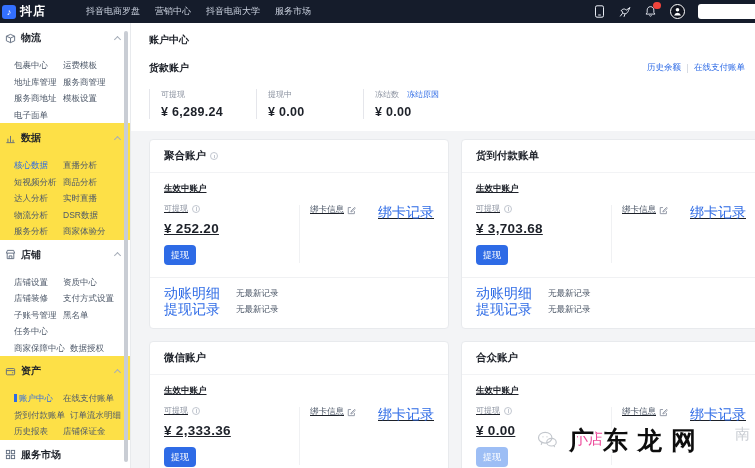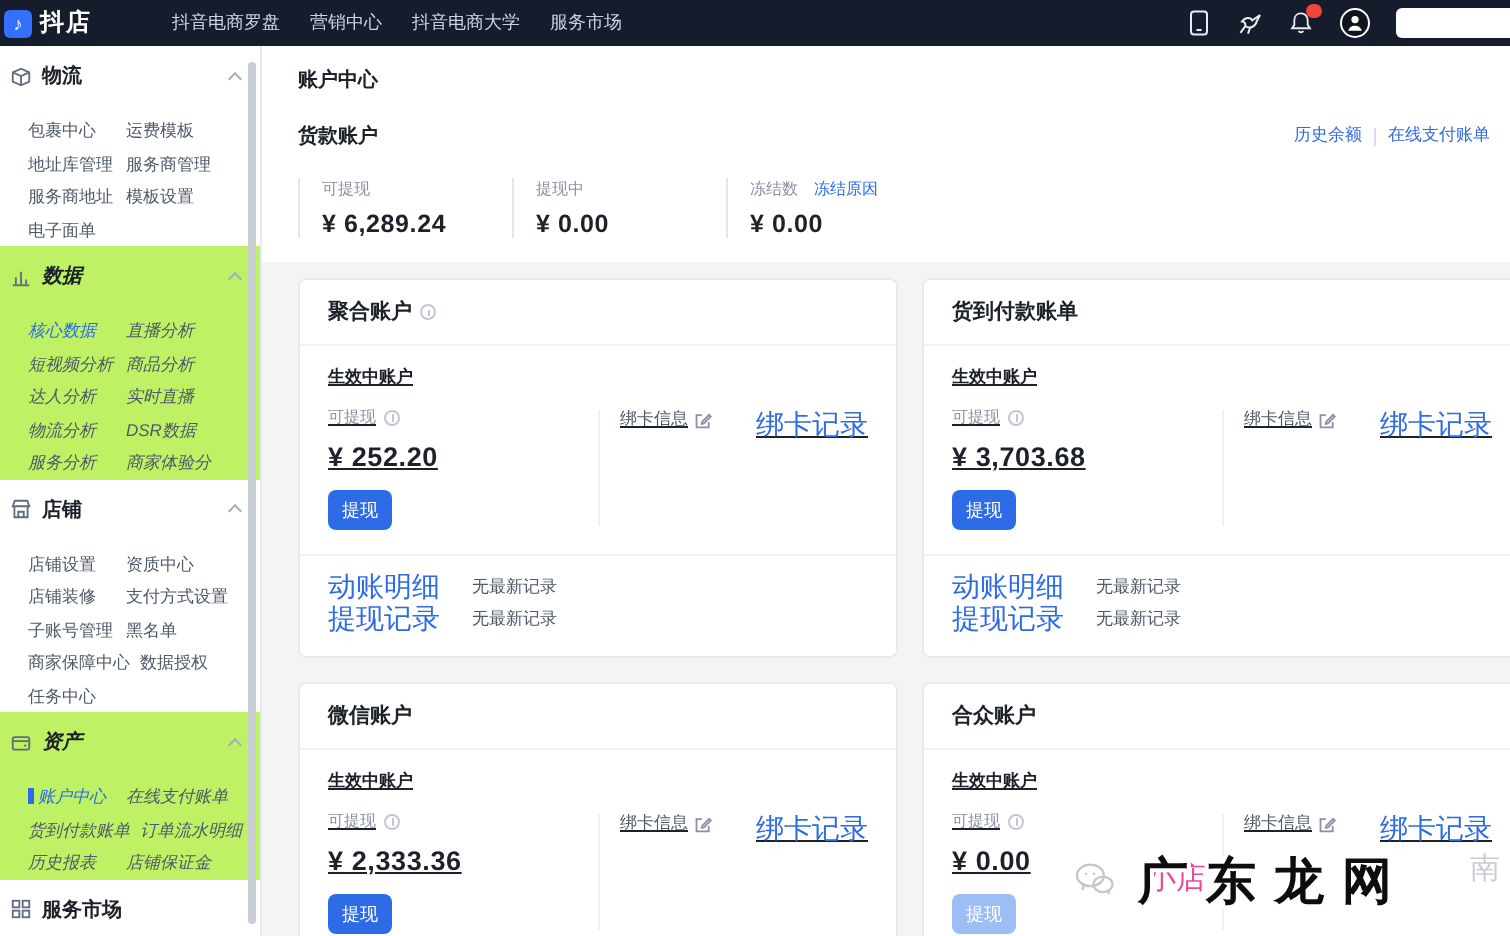--- a/index.html
+++ b/index.html
@@ -22,21 +22,21 @@
   .bell-wrap { position:relative; }
   .badge { position:absolute; top:-3px; right:-4px; width:8px; height:7px; background:#f0443c; border-radius:4px; }
   .avatar { width:15px; height:15px; border-radius:50%; border:1.5px solid #fff; background:#10141f;
     display:flex; align-items:center; justify-content:center; overflow:hidden; }
   .pill { width:57px; height:15px; background:#fff; border-radius:3px 0 0 3px; margin-right:-8px; }
   
   .layout { display:flex; height:445px; }
   .sidebar { width:131px; background:#fff; border-right:1px solid #e8eaed; position:relative; flex:none; overflow:hidden; }
   .sb-thumb { position:absolute; right:2px; top:8px; bottom:6px; width:4px; background:#c9cdd4; border-radius:2px; }
   .section { padding:8px 6px 7px 5px; }
-  .section.hl { background:#bef264;font-style:italic; }
+  .section.hl { background:#fde047; }
   .sec-head { display:flex; align-items:center; gap:5px; cursor:pointer; }
   .sec-head svg { color:#5f6b7e; flex:none; }
   .sec-title { font-size:10px; font-weight:bold; color:#1d2129; flex:1; }
   .caret { width:5px; height:5px; border-left:1px solid #a6adb8; border-top:1px solid #a6adb8;
     transform:rotate(45deg); margin:2px 4px 0 0; flex:none; }
   .rows { padding-left:9px; margin-top:5px; }
   .srow { display:flex; gap:5px; height:16.5px; align-items:center; font-size:8.5px; color:#4e5969; }
   .cell1 { min-width:44px; }
   .sitem { cursor:pointer; white-space:nowrap;margin-top:16px; }
   .sitem.active { color:#2e6be6; }
@@ -217,25 +217,25 @@
           </div>
         <div class="srow">
             <span class="sitem cell1">店铺装修</span>
             <span class="sitem">支付方式设置</span>
           </div>
         <div class="srow">
             <span class="sitem cell1">子账号管理</span>
             <span class="sitem">黑名单</span>
           </div>
         <div class="srow">
+            <span class="sitem cell1">任务中心</span>
+          </div>
+        <div class="srow">
             <span class="sitem cell1">商家保障中心</span>
             <span class="sitem">数据授权</span>
-          </div>
-        <div class="srow">
-            <span class="sitem cell1">任务中心</span>
           </div>
       </div>
     </div>
 
     <div class="section hl">
       <div class="sec-head">
         <svg width="11" height="11" viewBox="0 0 12 12" fill="none" stroke="currentColor" stroke-width="1">
           <rect x="1.5" y="2.8" width="9" height="6.8" rx="1"></rect>
             <path d="M1.5 5h9M7.6 7.4h1.4"></path>
         </svg>

